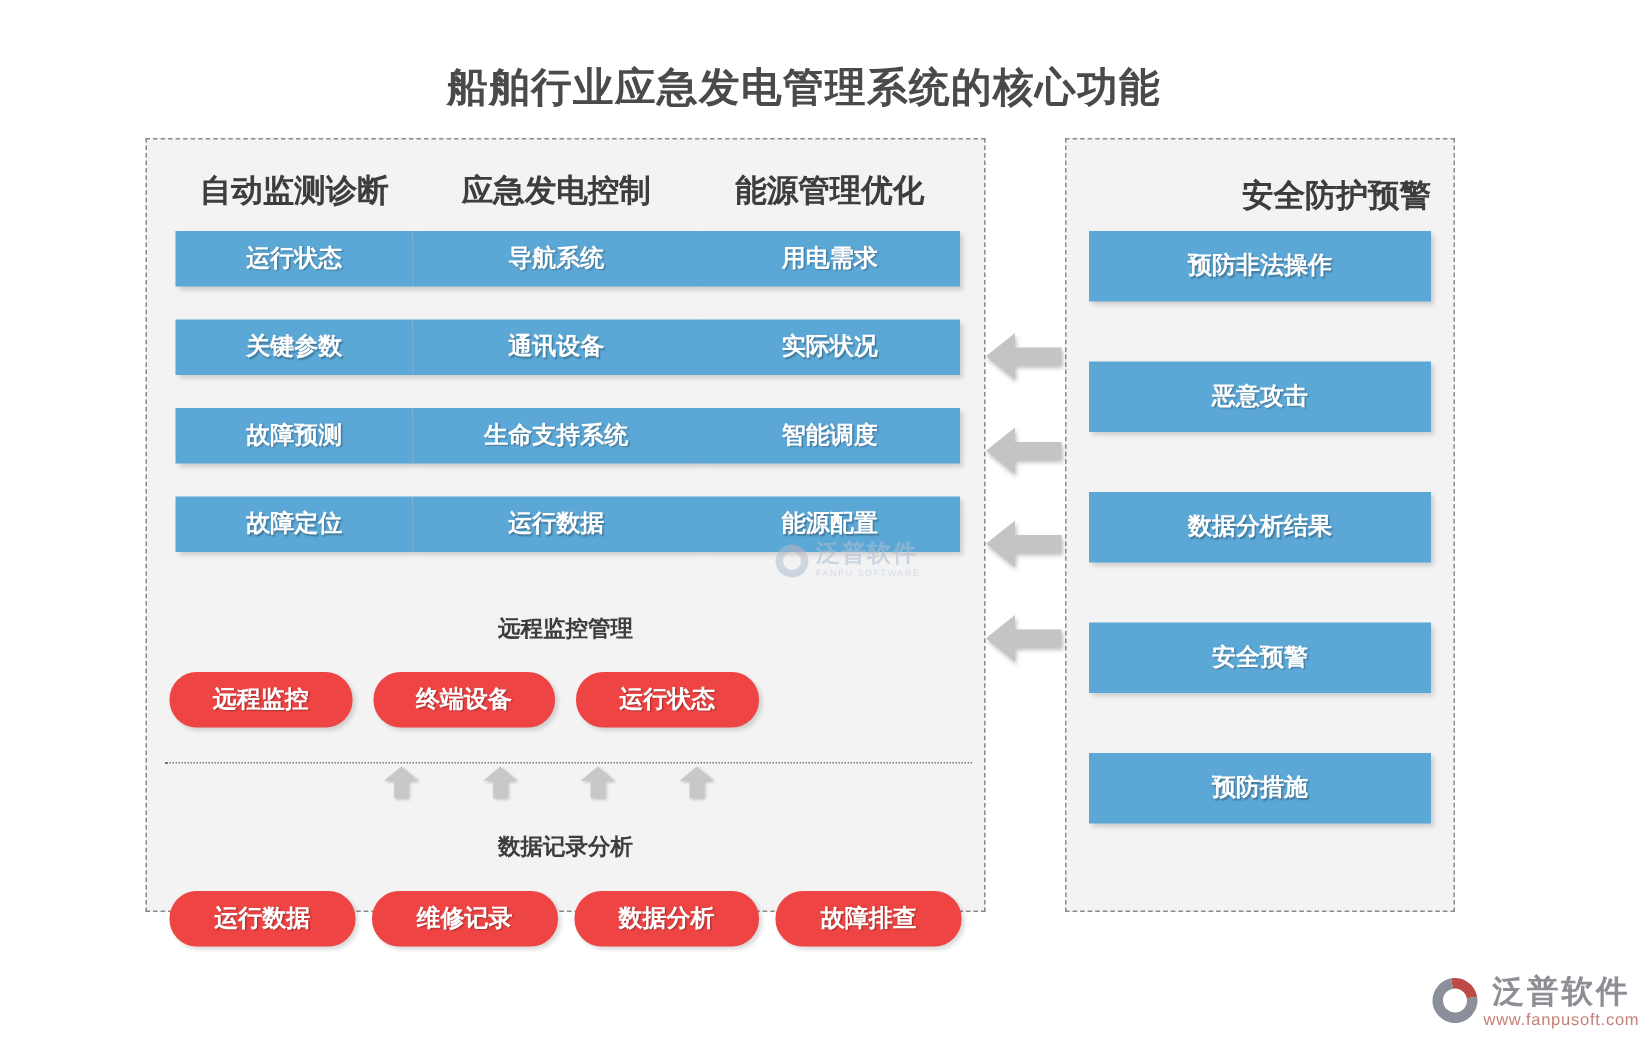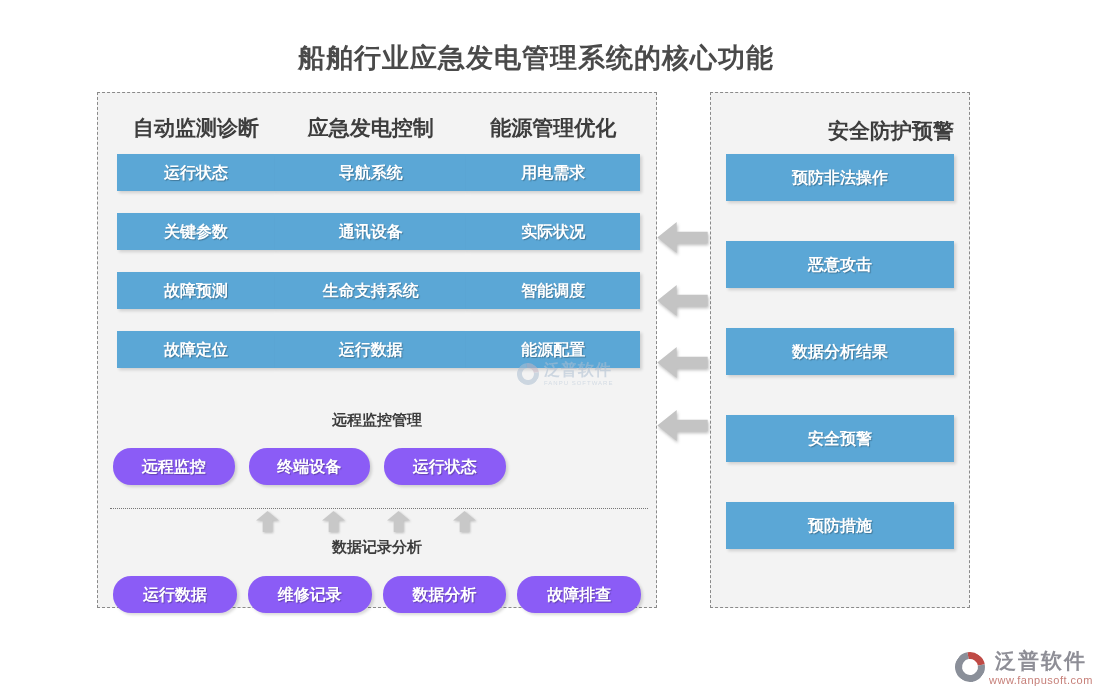--- a/index.html
+++ b/index.html
@@ -31,41 +31,41 @@
     height:28px; line-height:28px; margin-bottom:12px; white-space:nowrap;
   }
   .btn {
     height:37px; line-height:37px; text-align:center; color:#ffffff;
     font-size:16px; font-weight:bold; white-space:nowrap;
     text-shadow:1px 1px 1px rgba(0,0,0,0.28);
     box-shadow:2px 2px 3px rgba(0,0,0,0.15);
     cursor:pointer;
   }
   .btn.blue   { background:#5ba7d6; }
-  .btn.orange { background:#8b5cf6;border-radius:18px; }
+  .btn.orange { background:#ef4444;border-radius:18px; }
   .col .btn { margin-bottom:22px; }
 
   .section-header {
     text-align:center; font-size:15px; font-weight:bold; color:#3d3d3d;
     height:26px; line-height:26px;
   }
   .remote-header { margin-top:17px; }
   .orange-row {
     display:grid; grid-template-columns:repeat(4,1fr); column-gap:14px;
     padding:0 15px; margin-top:15px;
   }
   .dotted-divider {
     border-top:1px dotted #777; margin:23px 8px 0 12px; height:0;
   }
   .up-arrows {
     display:flex; justify-content:space-between;
     width:220px; margin:2px 0 0 158px; height:21px;
   }
   .up-arrow-svg { filter:drop-shadow(1.5px 1.5px 1px rgba(0,0,0,0.22)); }
-  .data-header { margin-top:2px; }
+  .data-header { margin-top:20px; }
   .data-row { margin-top:16px;gap:11px; }
 
   
   .right-panel { padding:24px 15px 0 15px; }
   .right-header {
     text-align:right; font-size:21px; font-weight:bold; color:#3d3d3d;
     height:28px; line-height:28px; margin-bottom:9px;
   }
   .right-panel .btn { height:47px; line-height:47px; margin-bottom:40px; }
 

